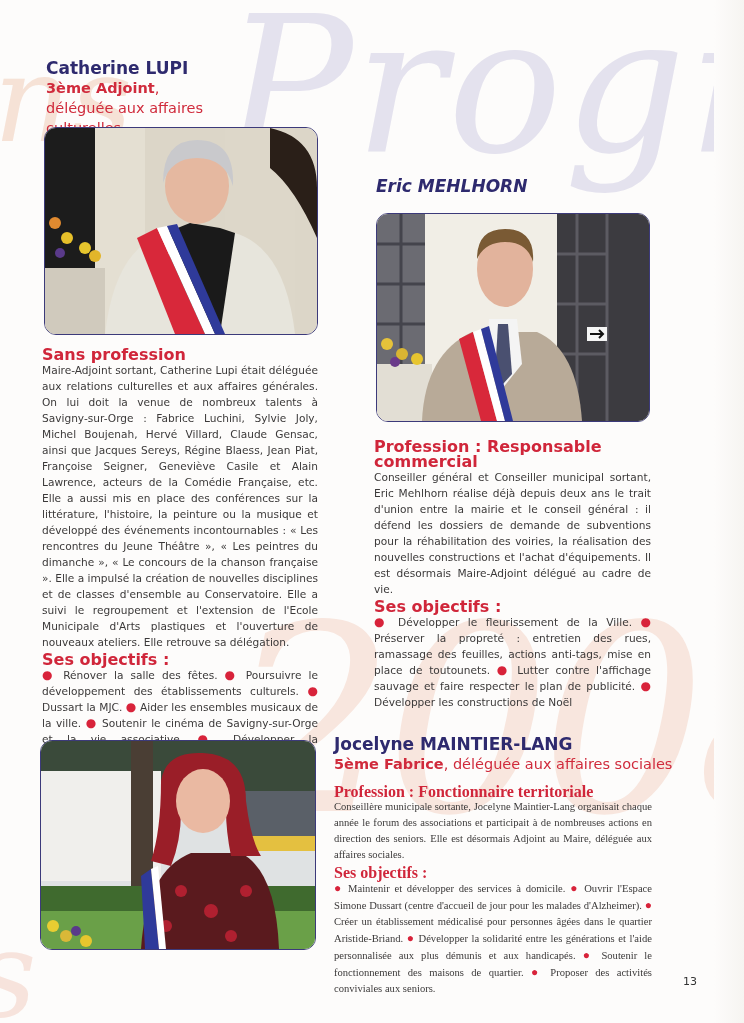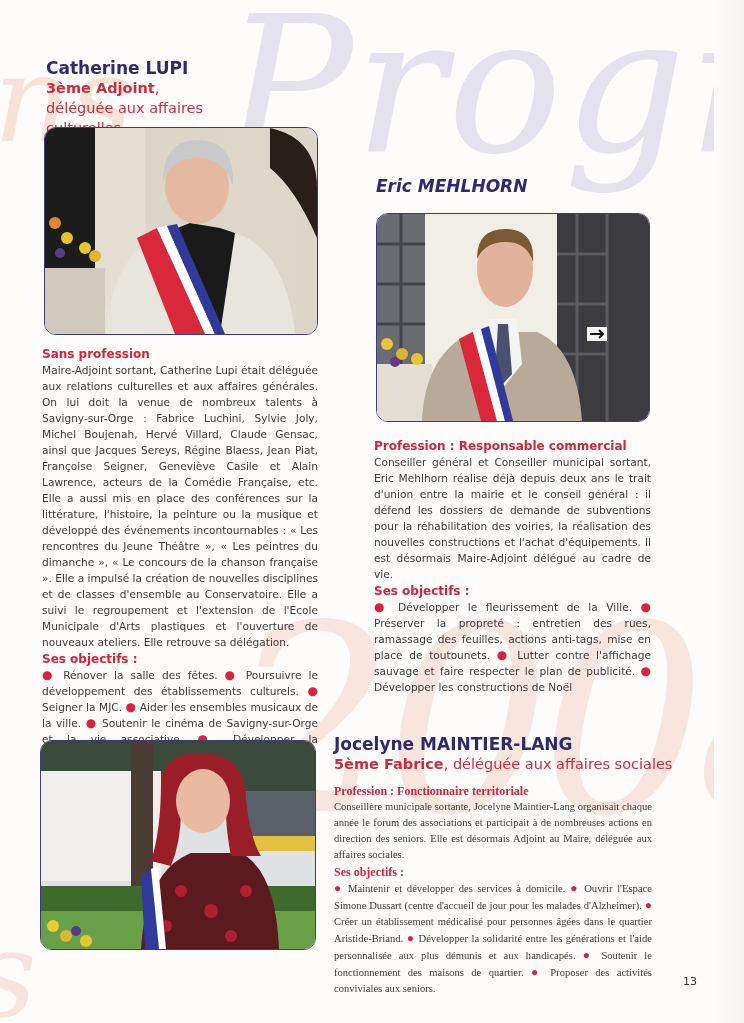--- a/index.html
+++ b/index.html
@@ -13,21 +13,21 @@
   .wm-prog { left:225px; top:-25px; font-size:190px; color:#e4e2ee; letter-spacing:2px; }
   .wm-left { left:-45px; top:30px; font-size:120px; color:#f6e2d6; }
   .wm-2008 { left:230px; top:570px; font-size:260px; color:#f8e6de; letter-spacing:-10px; }
   .wm-s { left:-25px; top:905px; font-size:120px; color:#f7e3dc; }
   .right-edge { position:absolute; right:0; top:0; width:30px; height:1023px; background:linear-gradient(90deg,#fdfcfb,#f6f4f1); }
 
   .block { position:absolute; }
   .name { font-weight:bold; color:#2e2a6e; font-size:17px; line-height:20px; }
   .role { color:#d02b3c; font-size:14.5px; line-height:20px; }
   .role b { font-weight:bold; }
-  .section-title { color:#d0263a; font-weight:bold; font-size:12px; line-height:15px; margin-top:4px; }
+  .section-title { color:#d0263a; font-weight:bold; font-size:16px; line-height:15px; margin-top:4px; }
   .para { font-size:10.6px; line-height:16px; text-align:justify; color:#3b3939; }
   .bullet { color:#d8233a; font-size:12px; }
 
   .photo { position:absolute; border:1.5px solid #3c3a7a; border-radius:12px; overflow:hidden; }
 
   .page-num { position:absolute; left:675px; top:975px; font-size:11px; color:#333;margin-left:8px; }
 </style>
 </head>
 <body>
 
@@ -69,21 +69,21 @@
   </svg>
 </div>
 
 <div class="block" style="left:42px; top:343px; width:276px;">
   <div class="section-title">Sans profession</div>
   <div class="para">Maire-Adjoint sortant, Catherine Lupi était déléguée aux relations culturelles et aux affaires générales. On lui doit la venue de nombreux talents à Savigny-sur-Orge : Fabrice Luchini, Sylvie Joly, Michel Boujenah, Hervé Villard, Claude Gensac, ainsi que Jacques Sereys, Régine Blaess, Jean Piat, Françoise Seigner, Geneviève Casile et Alain Lawrence, acteurs de la Comédie Française, etc. Elle a aussi mis en place des conférences sur la littérature, l'histoire, la peinture ou la musique et développé des événements incontournables : « Les rencontres du Jeune Théâtre », « Les peintres du dimanche », « Le concours de la chanson française ». Elle a impulsé la création de nouvelles disciplines et de classes d'ensemble au Conservatoire. Elle a suivi le regroupement et l'extension de l'Ecole Municipale d'Arts plastiques et l'ouverture de nouveaux ateliers. Elle retrouve sa délégation.</div>
   <div class="section-title" style="margin-top:2px;">Ses objectifs :</div>
   <div class="para">
     <span><span class="bullet">●</span> <span>Rénover la salle des fêtes.</span></span>
     <span><span class="bullet">●</span> <span>Poursuivre le développement des établissements culturels.</span></span>
-    <span><span class="bullet">●</span> <span>Seigner la MJC.</span></span>
+    <span><span class="bullet">●</span> <span>Dussart la MJC.</span></span>
     <span><span class="bullet">●</span> <span>Aider les ensembles musicaux de la ville.</span></span>
     <span><span class="bullet">●</span> <span>Soutenir le cinéma de Savigny-sur-Orge et la vie associative.</span></span>
     <span><span class="bullet">●</span> <span>Développer la programmation existante.</span></span>
   </div>
 </div>
 
 <div class="block" style="left:376px; top:176px; width:300px;font-style:italic;">
   <div class="name">
     <span>Eric</span> <span>MEHLHORN</span>
   </div>

